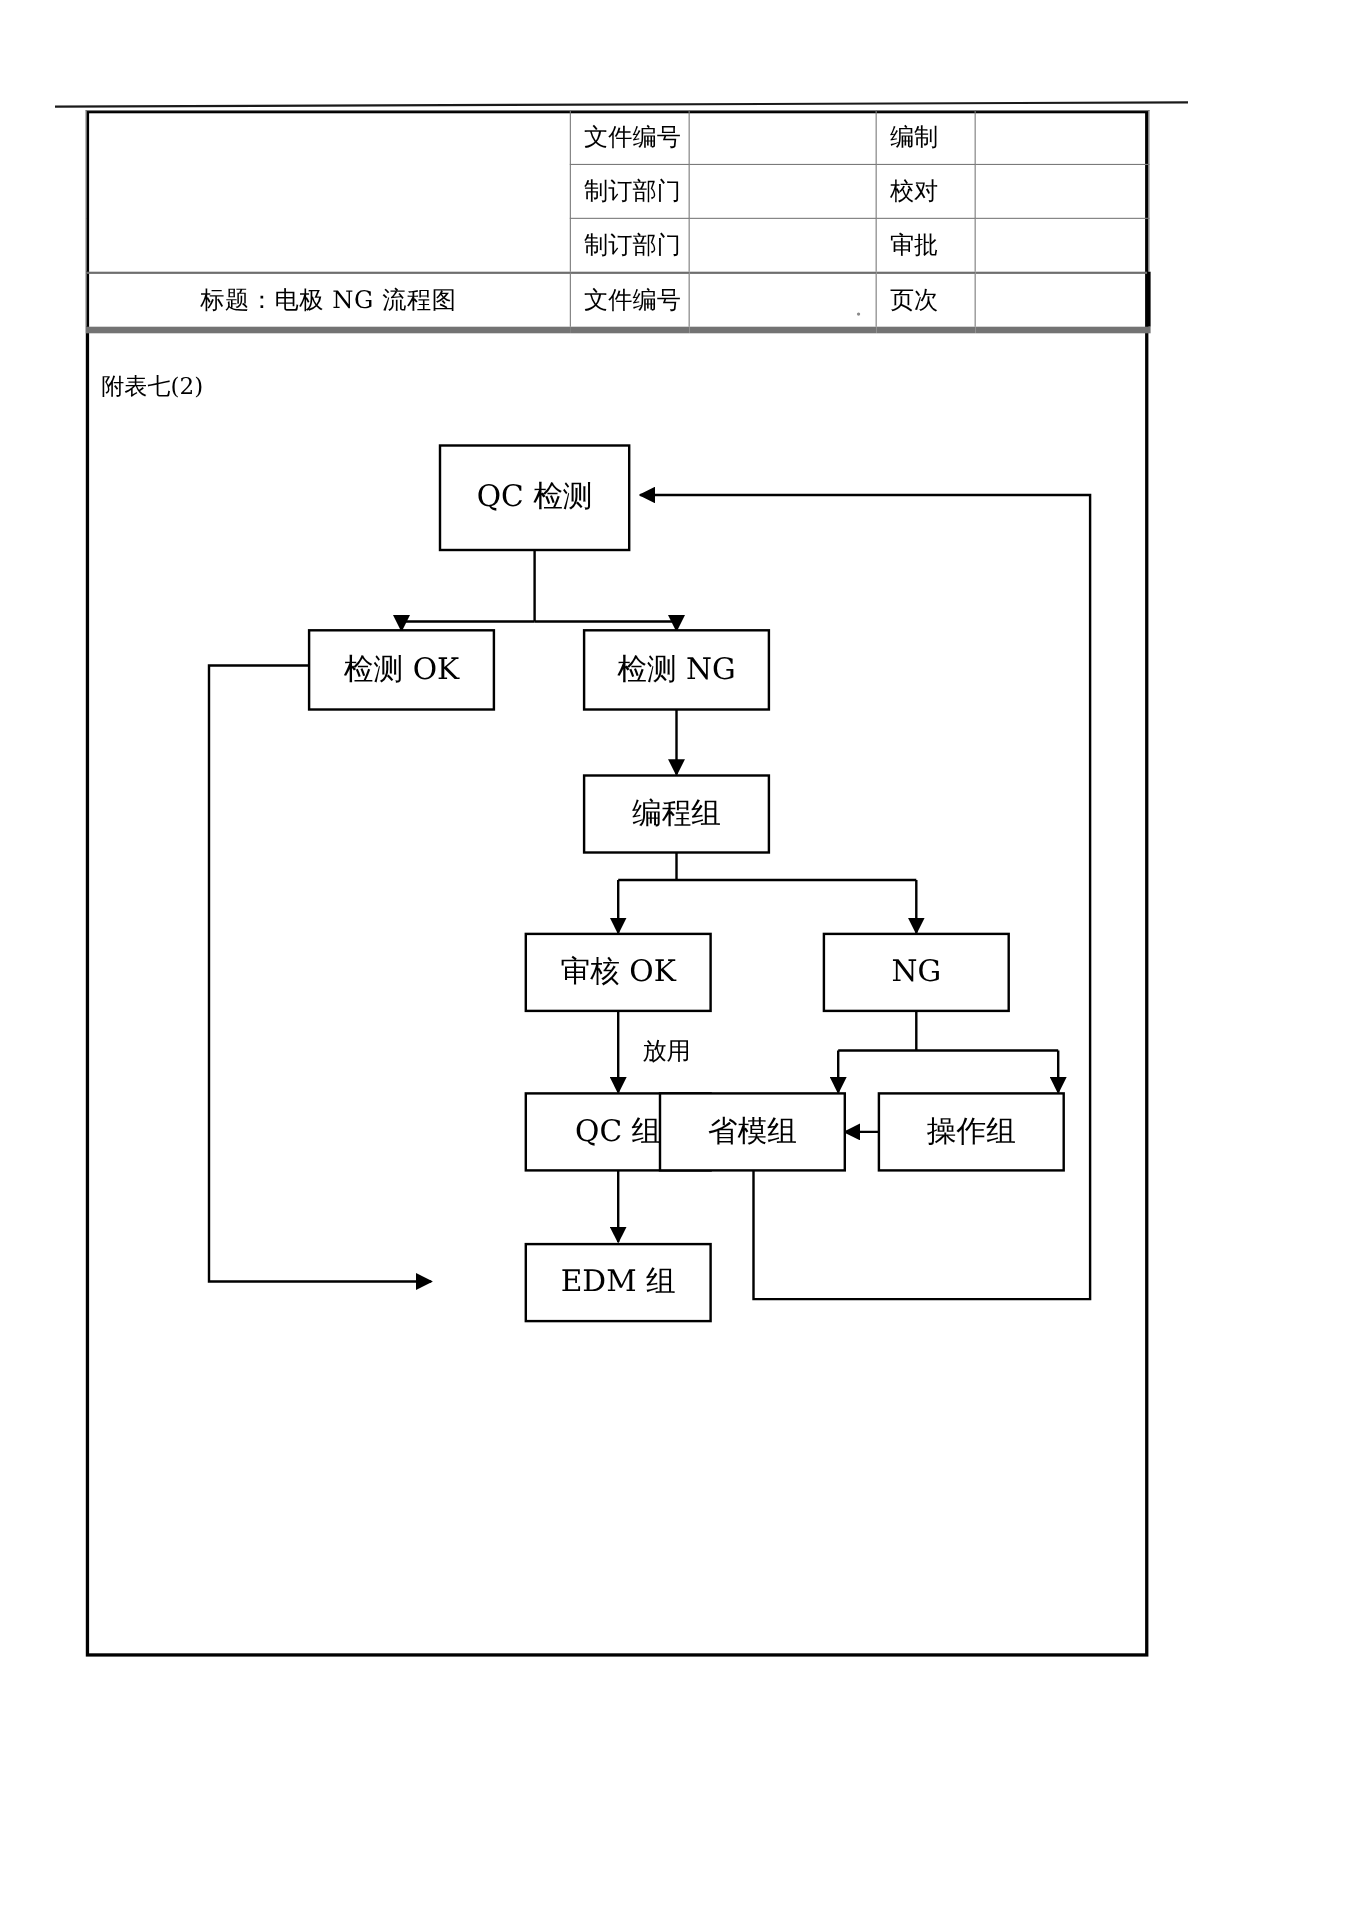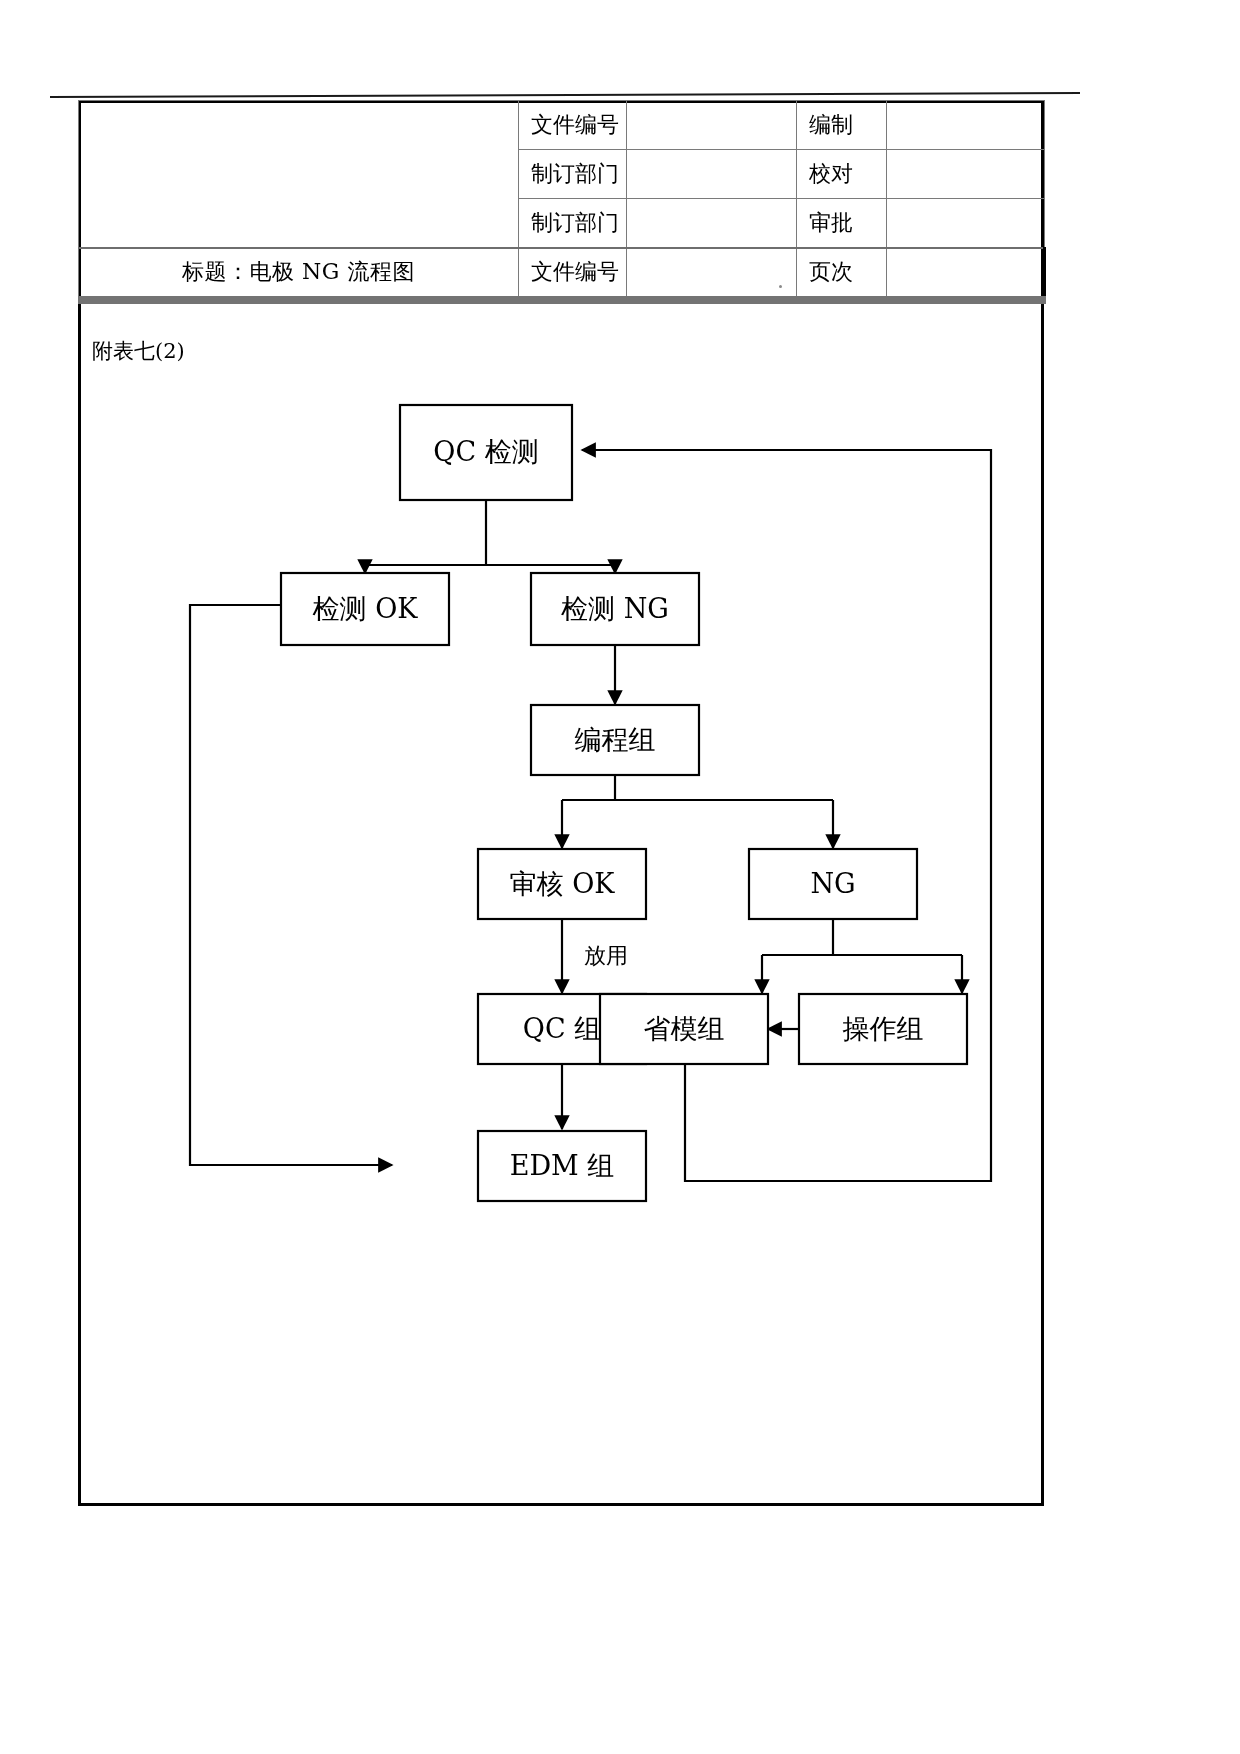--- a/index.html
+++ b/index.html
@@ -70,21 +70,21 @@
   td.c-value2      { width: 158px; border-right: 3px solid #000; }
 
   td.title-cell {
     text-align: center;
     font-size: 25px;
     letter-spacing: 0.5px;
     white-space: nowrap;
     border-left: 3px solid #000;
     height: 52px;
   }
-  tr.title-row td { height: 52px; border-top: 2px solid #6e6e6e; border-bottom: 8px solid #737373; }
+  tr.title-row td { height: 52px; border-top: 2px solid #6e6e6e; border-bottom: 6px solid #737373; }
   tr.title-row td.c-value2 { border-right: 3px solid #000; }
 
   
   .dot-artifact {
     display: inline-block;
     width: 3px; height: 3px;
     background: #8a8a8a;
     border-radius: 50%;
     position: relative;
     left: 140px;

